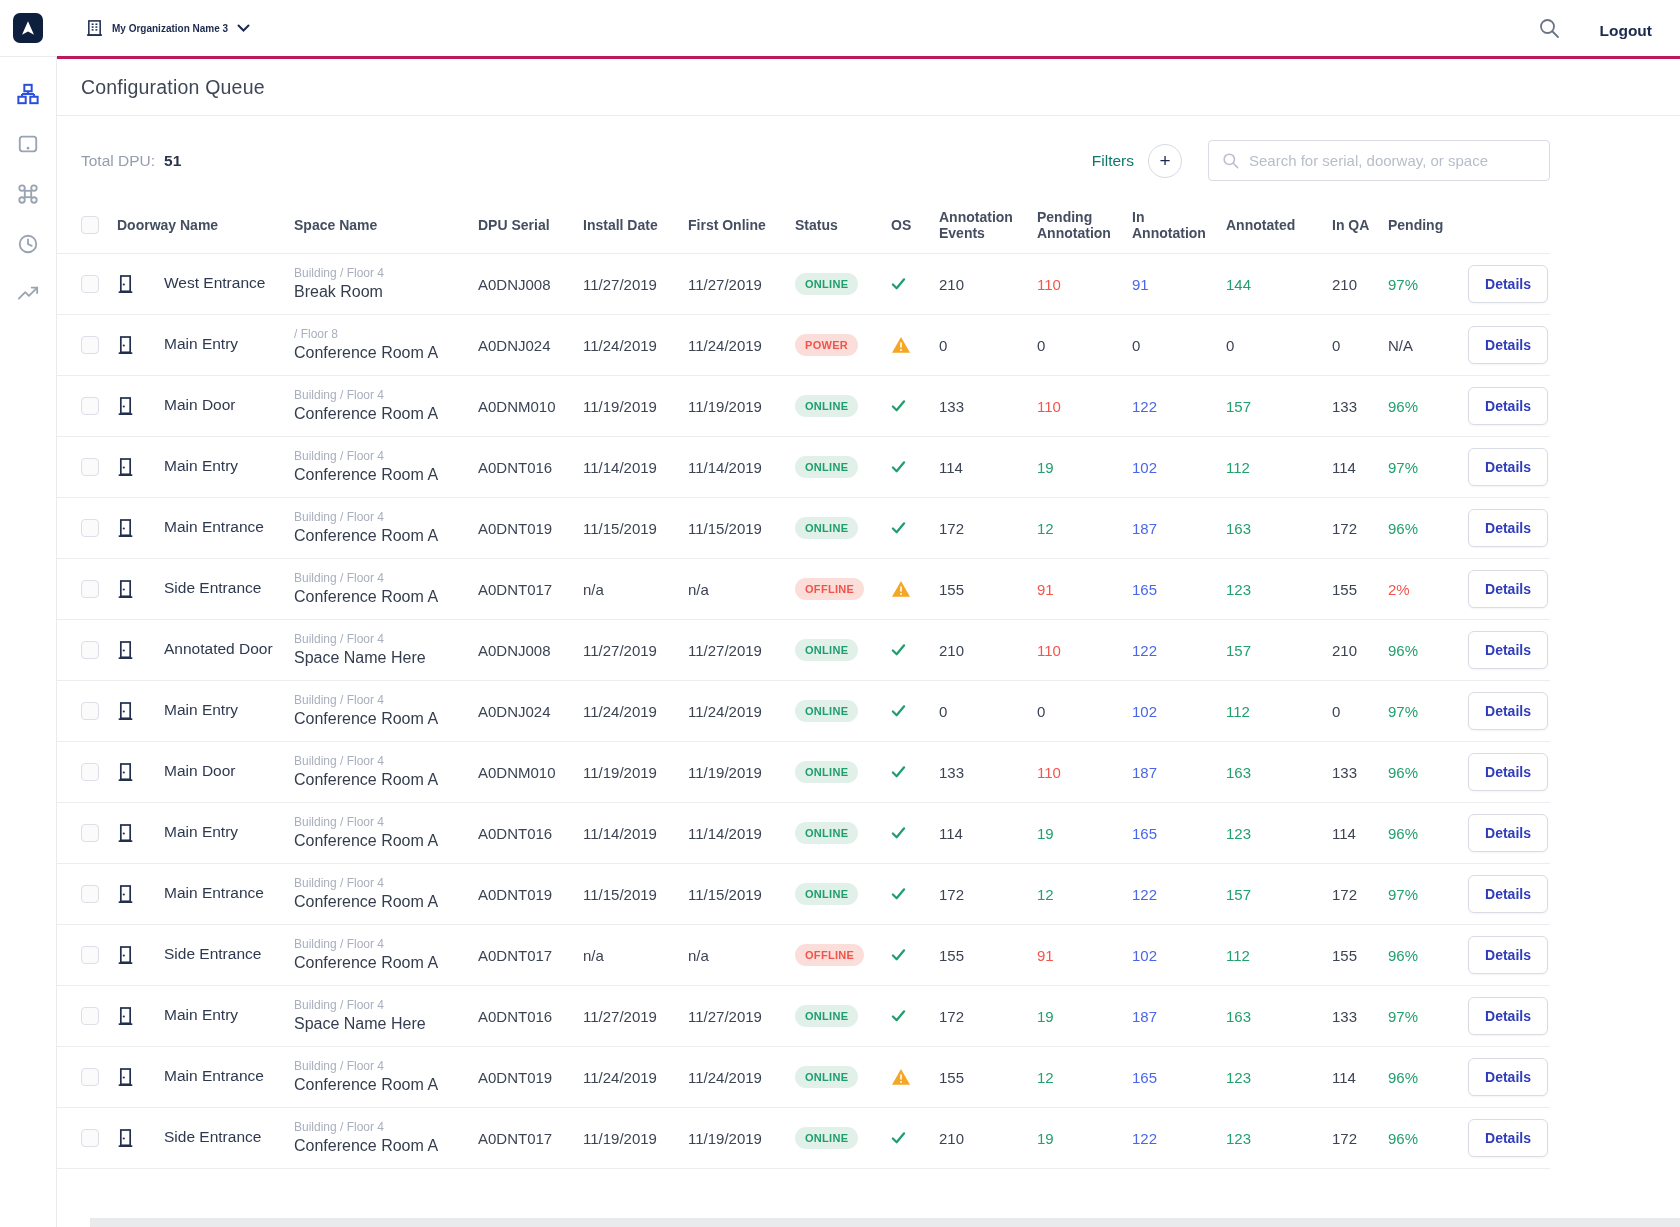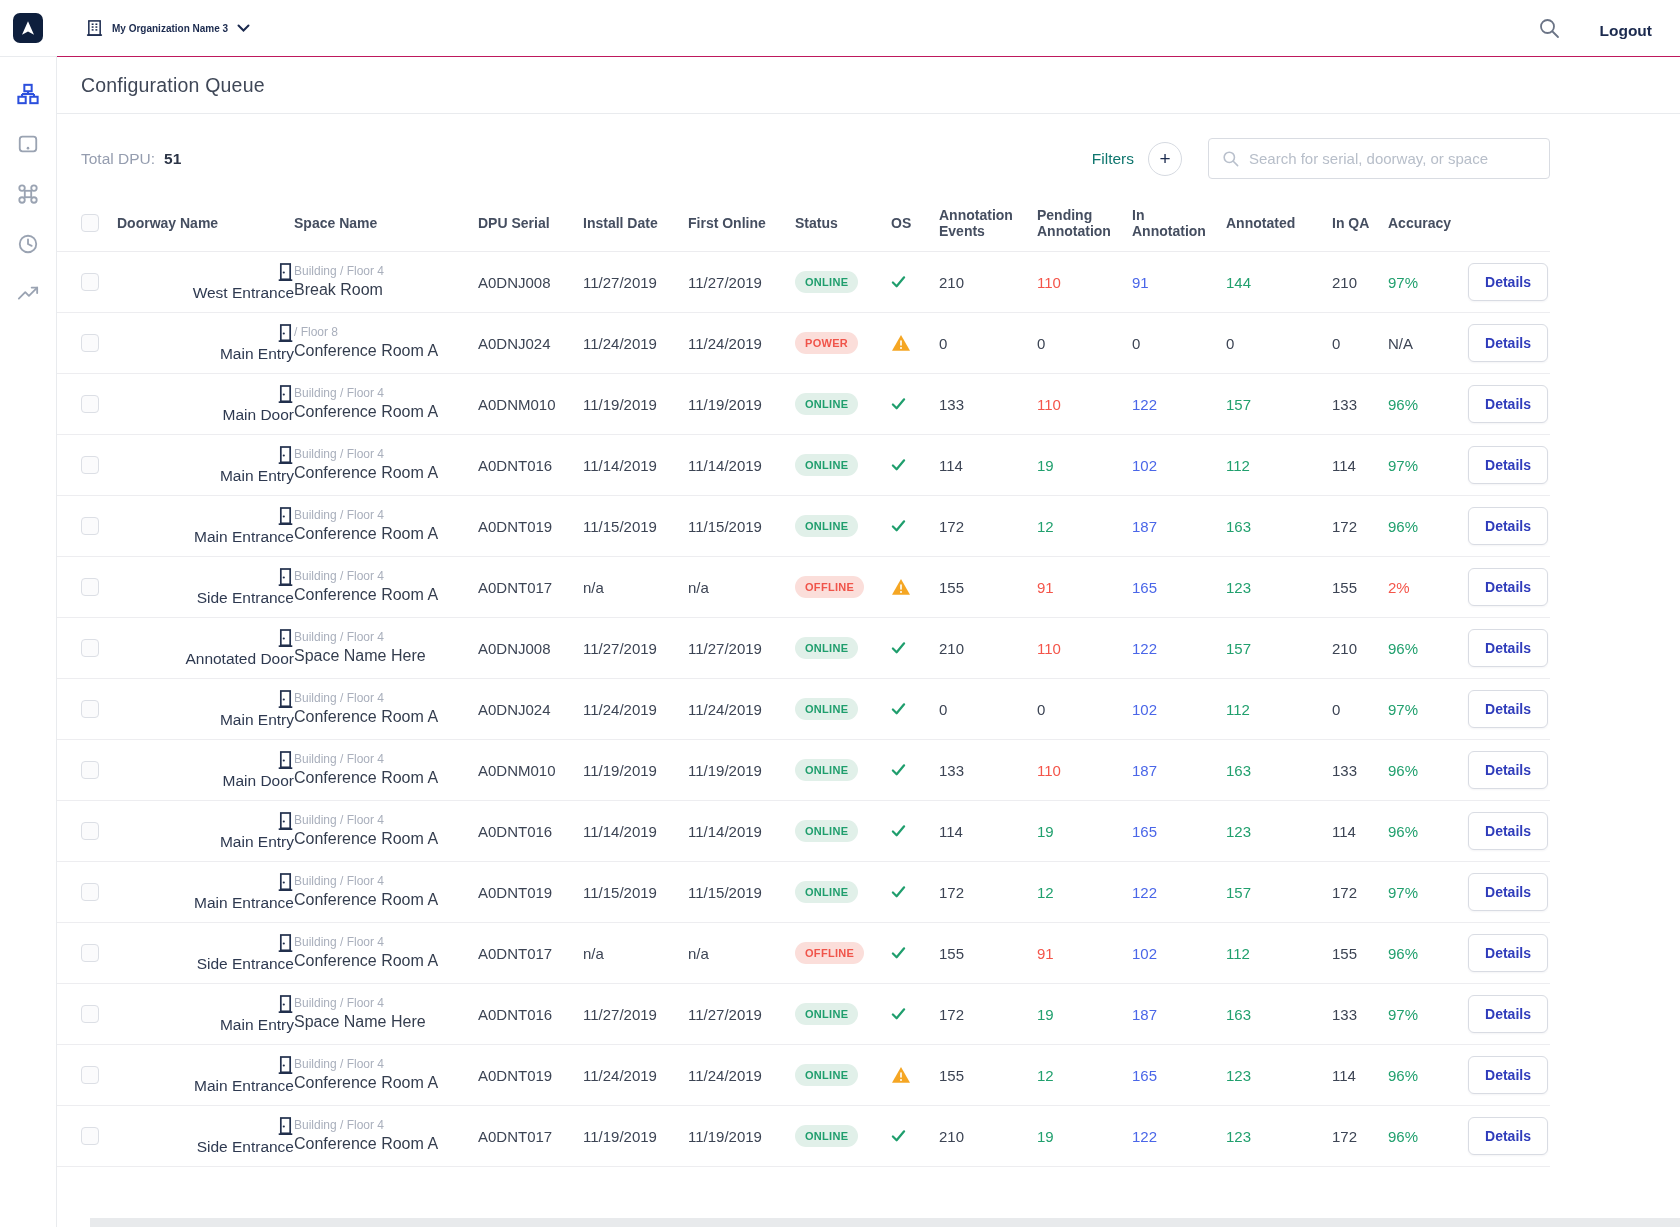--- a/index.html
+++ b/index.html
@@ -11,42 +11,42 @@
   .org { display:flex; align-items:center; gap:9px; margin-left:43px; cursor:pointer; }
   .org-name { font-size:10px; font-weight:700; color:#1b2a4e; }
   .topbar-right { margin-left:auto; display:flex; align-items:flex-end; gap:38px; }
   .logout { font-size:15.5px; font-weight:700; color:#1b2a4e; cursor:pointer; }
 
   
   .sidebar { position:absolute; left:0; top:56px; bottom:0; width:57px; border-right:1px solid #e9ebee; border-top:1px solid #e9ebee; display:flex; flex-direction:column; align-items:center; padding-top:25px; gap:26px; background:#fff; }
   .side-icon { width:24px; height:24px; display:flex; align-items:center; justify-content:center; cursor:pointer; }
 
   
-  .main { position:absolute; left:57px; top:56px; right:0; bottom:0; border-top:1px solid #be185d; }
+  .main { position:absolute; left:57px; top:56px; right:0; bottom:0; border-top:3px solid #be185d; }
   .title-bar { height:57px; border-bottom:1px solid #e9ebee; display:flex; align-items:center; padding-left:24px; }
   .page-title { font-size:19.5px; font-weight:500; color:#3f4757; letter-spacing:.2px; }
 
   .toolbar { display:flex; align-items:center; padding:24px 130px 20px 24px; }
   .total-label { font-size:15.5px; color:#959daf; }
   .total-value { font-size:15.5px; font-weight:700; color:#2b3446; margin-left:9px; }
   .filters-group { margin-left:auto; display:flex; align-items:center; gap:14px; margin-right:26px; }
   .filters-label { font-size:15.5px; color:#0f766e; }
   .plus-btn { width:34px; height:34px; border-radius:50%; border:1px solid #d6dae1; background:#fff; display:flex; align-items:center; justify-content:center; font-size:19px; color:#1b2a4e; cursor:pointer; line-height:1; }
   .search-box { width:342px; height:41px; border:1px solid #d9dce2; border-radius:4px; display:flex; align-items:center; padding:0 12px; gap:9px; background:#fff; }
   .search-box input { border:none; outline:none; flex:1; font-size:15px; font-family:"Liberation Sans", sans-serif; color:#343d4e; }
   .search-box input::placeholder { color:#b7bec9; }
 
   
   .grid-row { display:grid; grid-template-columns:36px 177px 184px 105px 105px 107px 96px 48px 98px 95px 94px 106px 56px 80px 1fr; align-items:center; padding-left:24px; margin-right:130px; }
   .thead { padding-top:8px; padding-bottom:12px; border-bottom:1px solid #ececef; }
   .th { font-size:14px; font-weight:700; color:#454e60; line-height:1.15; padding-right:10px; }
   .trow { height:61px; border-bottom:1px solid #ededf0; }
 
   .checkbox { width:18px; height:18px; border:1px solid #dcdfe5; border-radius:4px; background:#fbfbfc; cursor:pointer; }
-  .doorway-cell { display:flex; align-items:flex-end; gap:1px;flex-direction:column; }
+  .doorway-cell { display:flex; align-items:flex-start; gap:30px; }
   .doorway-name { font-size:15.5px; color:#2e3950; }
   .space-cell { line-height:1.25; padding-right:8px; }
   .loc { font-size:12px; color:#a9afbc; }
   .space-name { font-size:16px; font-weight:500; color:#343d4e; margin-top:1px; }
   .cell { font-size:15px; color:#3c4454; }
 
   .badge { display:inline-block; font-size:11px; font-weight:700; letter-spacing:.3px; padding:5px 10px; border-radius:12px; }
   .badge-green { background:#e1f0e9; color:#1f9e6d; }
   .badge-red { background:#fbdeda; color:#f0544a; }
 
@@ -175,21 +175,21 @@
     <div class="th">DPU Serial</div>
     <div class="th">Install Date</div>
     <div class="th">First Online</div>
     <div class="th">Status</div>
     <div class="th">OS</div>
     <div class="th">Annotation Events</div>
     <div class="th">Pending Annotation</div>
     <div class="th">In Annotation</div>
     <div class="th">Annotated</div>
     <div class="th">In QA</div>
-    <div class="th">Accuracy</div>
+    <div class="th">Pending</div>
     <div></div>
   </div>
 
   <div>
   <div class="grid-row trow">
     <div>
           <div class="checkbox"></div>
         </div>
     <div class="doorway-cell">
       <span>

